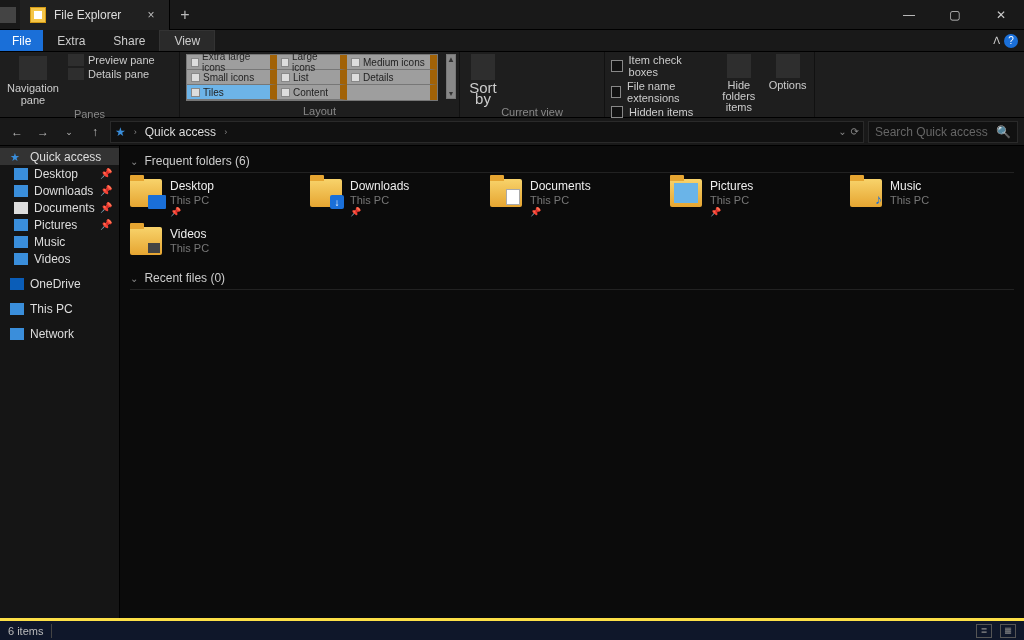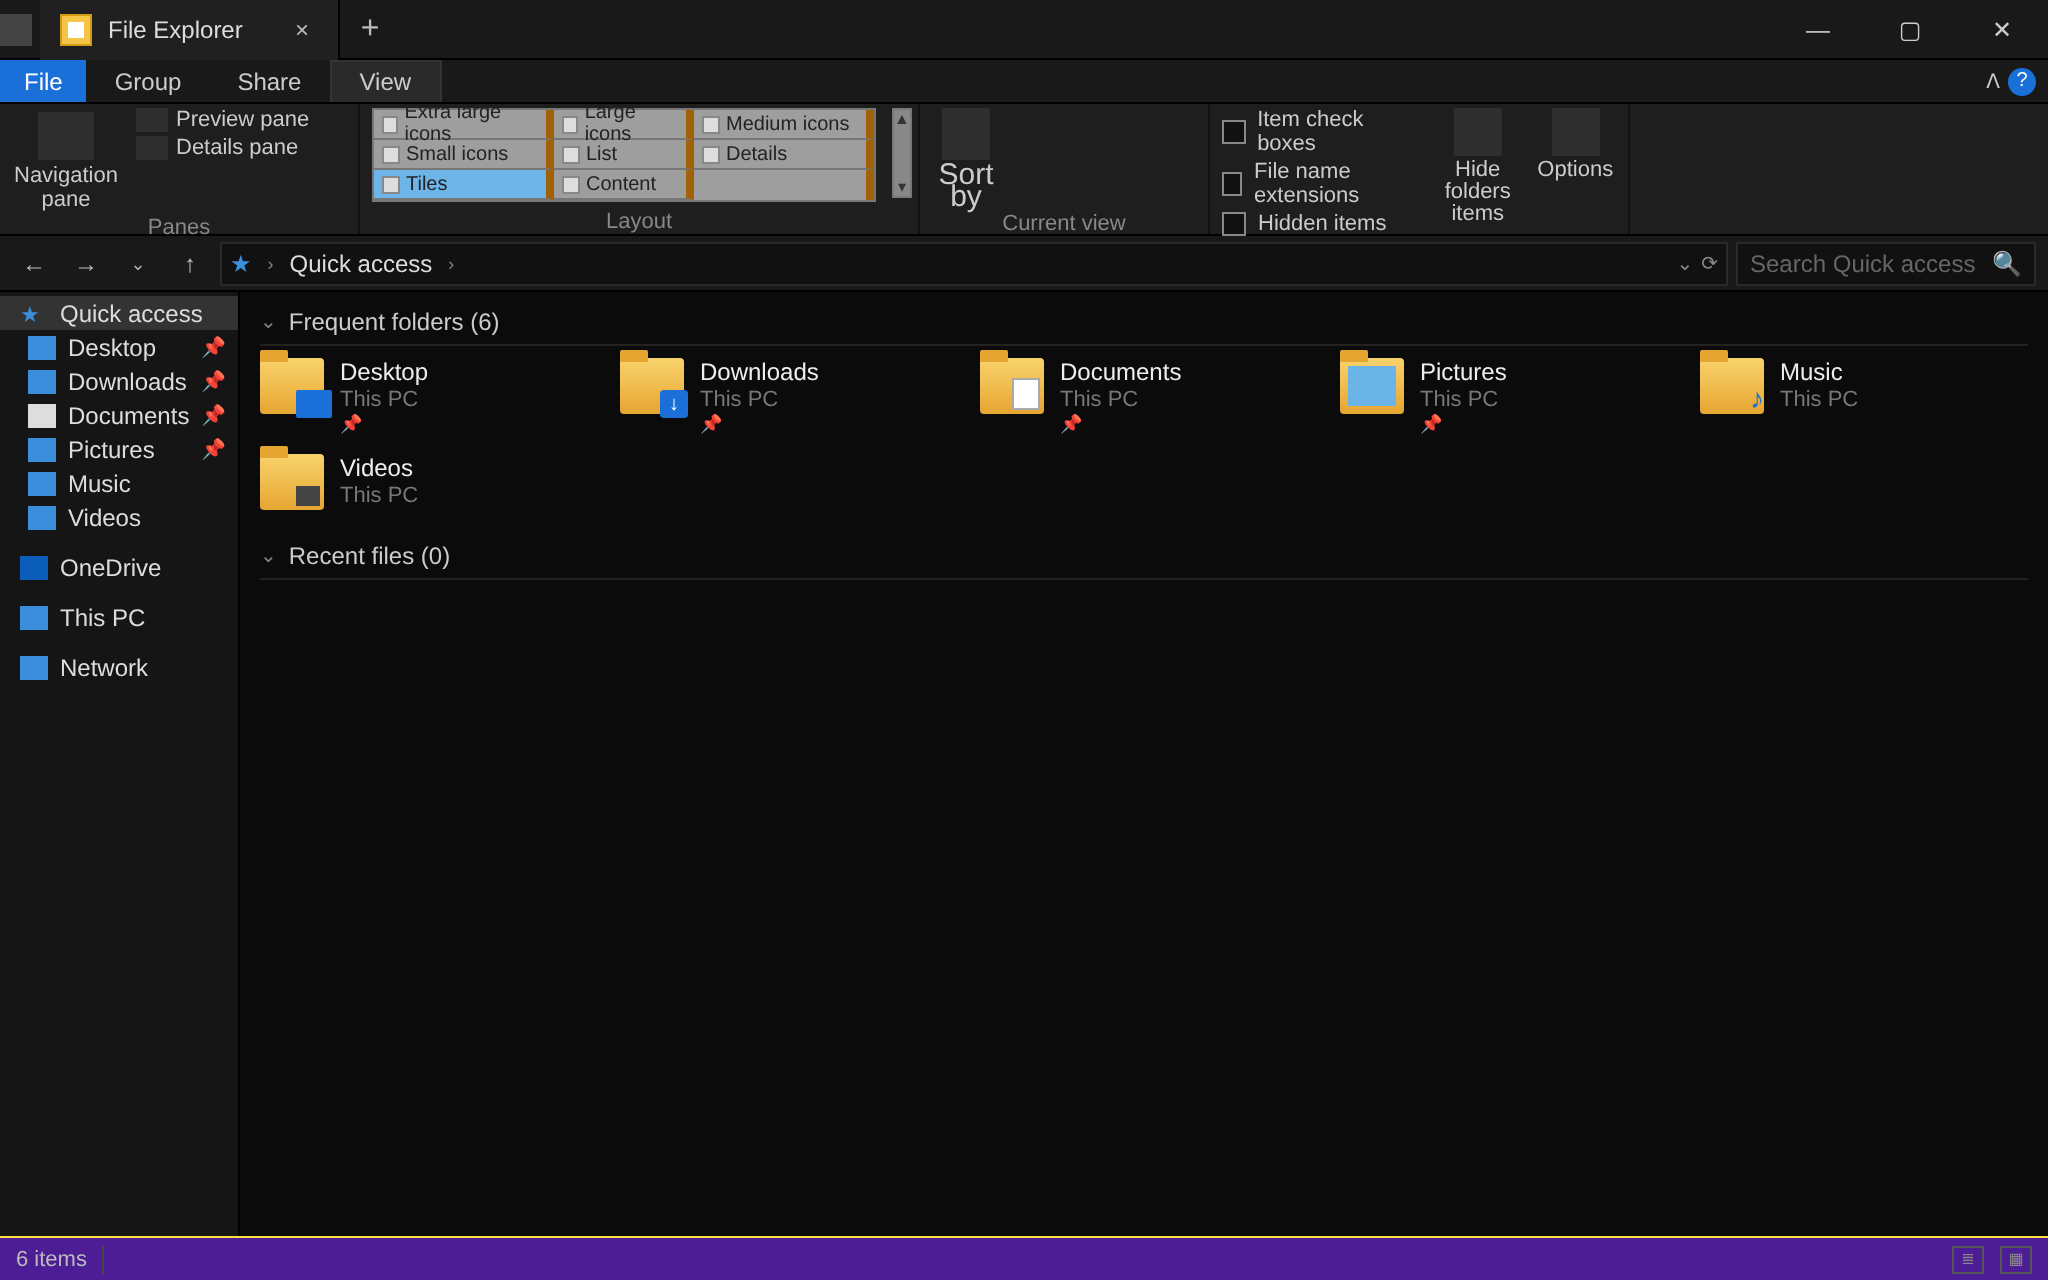--- a/index.html
+++ b/index.html
@@ -24,21 +24,21 @@
 .ribbon{height:66px;background:#1e1e1e;display:flex;border-bottom:1px solid #000}
 .rgroup{display:flex;flex-direction:column;border-right:1px solid #111;padding:2px 6px 0 6px}
 .rgroup .label{text-align:center;color:#888;font-size:11px;padding-top:2px}
 .rgroup .body{flex:1;display:flex;gap:8px;align-items:flex-start}
 .nav-btn{display:flex;flex-direction:column;align-items:center;width:54px;color:#ccc;font-size:11px;line-height:12px;text-align:center;padding-top:2px}
 .nav-btn .ic{width:28px;height:24px;background:#2e2e2e;margin-bottom:2px}
 .pane-rows{display:flex;flex-direction:column;gap:2px}
 .pane-row{display:flex;align-items:center;gap:4px;font-size:11px;color:#ccc}
 .pane-row .ic{width:16px;height:12px;background:#2e2e2e}
 .layout-grid{background:#9e9e9e;display:grid;grid-template-columns:90px 70px 90px;grid-template-rows:15px 15px 15px;border:1px solid #777}
-.layout-cell{display:flex;align-items:center;gap:3px;padding:0 4px;font-size:10px;color:#222;border-right:4px solid #a16207;border-bottom:1px solid #777}
+.layout-cell{display:flex;align-items:center;gap:3px;padding:0 4px;font-size:10px;color:#222;border-right:7px solid #a16207;border-bottom:1px solid #777}
 .layout-cell.sel{background:#6db4e8}
 .layout-cell .dot{width:9px;height:9px;background:#ddd;border:1px solid #888}
 .layout-scroll{width:16px;height:45px;background:#888;border:1px solid #777;display:flex;flex-direction:column;justify-content:space-between;align-items:center;font-size:8px;color:#333}
 .sort-btn{display:flex;flex-direction:column;align-items:center;width:34px;font-size:15px;line-height:11px;text-align:center}
 .sort-btn .ic{width:24px;height:26px;background:#2e2e2e;margin-bottom:2px}
 .cv-rows{display:flex;flex-direction:column;gap:1px}
 .cv-row{display:flex;align-items:center;gap:4px;font-size:11px;color:#ccc}
 .cv-row .ic{width:14px;height:10px;background:#2e2e2e}
 .chk-rows{display:flex;flex-direction:column;gap:2px}
 .chk-row{display:flex;align-items:center;gap:6px;font-size:11px;color:#ccc}
@@ -81,21 +81,21 @@
 .folder-icon.doc::after{content:"";position:absolute;right:2px;bottom:2px;width:12px;height:14px;background:#fff;border:1px solid #aaa}
 .folder-icon.pic::after{content:"";position:absolute;inset:4px;background:#6ab4e8}
 .folder-icon.mus::after{content:"♪";position:absolute;right:0;bottom:0;color:#1a6fd8;font-size:14px}
 .folder-icon.vid::after{content:"";position:absolute;right:2px;bottom:2px;width:12px;height:10px;background:#444}
 .folder-icon.desk::after{content:"";position:absolute;right:-4px;bottom:-2px;width:18px;height:14px;background:#1a6fd8;border-radius:1px}
 .folder-info{display:flex;flex-direction:column;gap:1px}
 .folder-info .name{color:#eee;font-size:12px}
 .folder-info .loc{color:#777;font-size:11px}
 .folder-info .pin{color:#777;font-size:9px}
 .empty-msg{text-align:center;color:#ccc;font-size:12px;padding:12px 0}
-.status{height:22px;background:#4c1d95;border-top:1px solid #fde047;display:flex;align-items:center;padding:0 8px;color:#bbb;font-size:11px;gap:8px}
+.status{height:22px;background:#0f172a;border-top:3px solid #fde047;display:flex;align-items:center;padding:0 8px;color:#bbb;font-size:11px;gap:8px}
 .status .divider{width:1px;height:14px;background:#444}
 .status .spacer{flex:1}
 .status .view-t{width:16px;height:14px;border:1px solid #555;display:flex;align-items:center;justify-content:center;font-size:8px;color:#888}
 .little-icon{width:16px;height:16px;background:#333;display:inline-block;margin-right:4px}
 </style>
 </head>
 <body>
 
 <div class="titlebar">
   <div style="width:20px;display:flex;align-items:center;justify-content:center">
@@ -110,21 +110,21 @@
   <div class="spacer"></div>
   <div class="win-controls">
     <div>—</div>
     <div>▢</div>
     <div>✕</div>
   </div>
 </div>
 
 <div class="menubar">
   <div class="file">File</div>
-  <div class="mitem">Group</div>
+  <div class="mitem">Extra</div>
   <div class="mitem">Share</div>
   <div class="mitem active">View</div>
   <div class="right">
     <span class="chev">ᐱ</span>
     <span class="help">?</span>
   </div>
 </div>
 
 <div class="ribbon">
   <div class="rgroup" style="width:180px">

